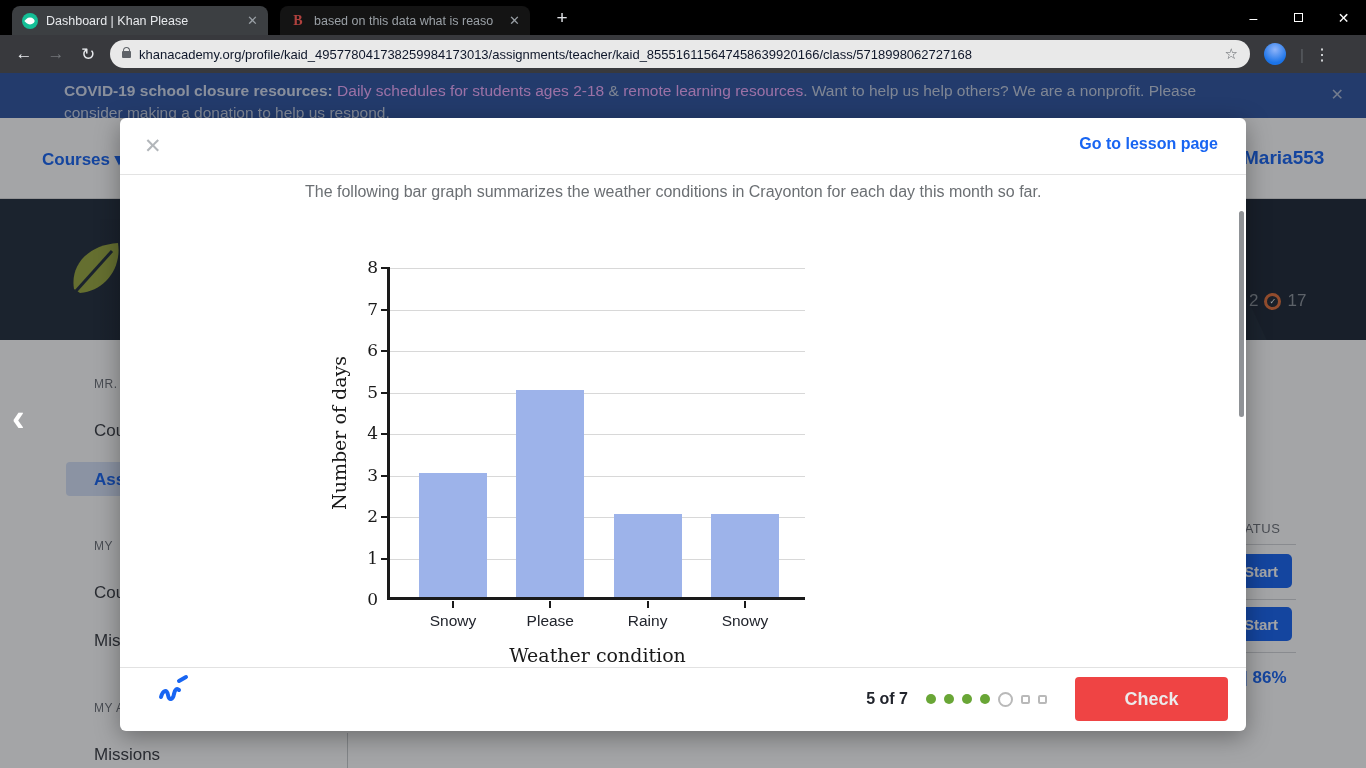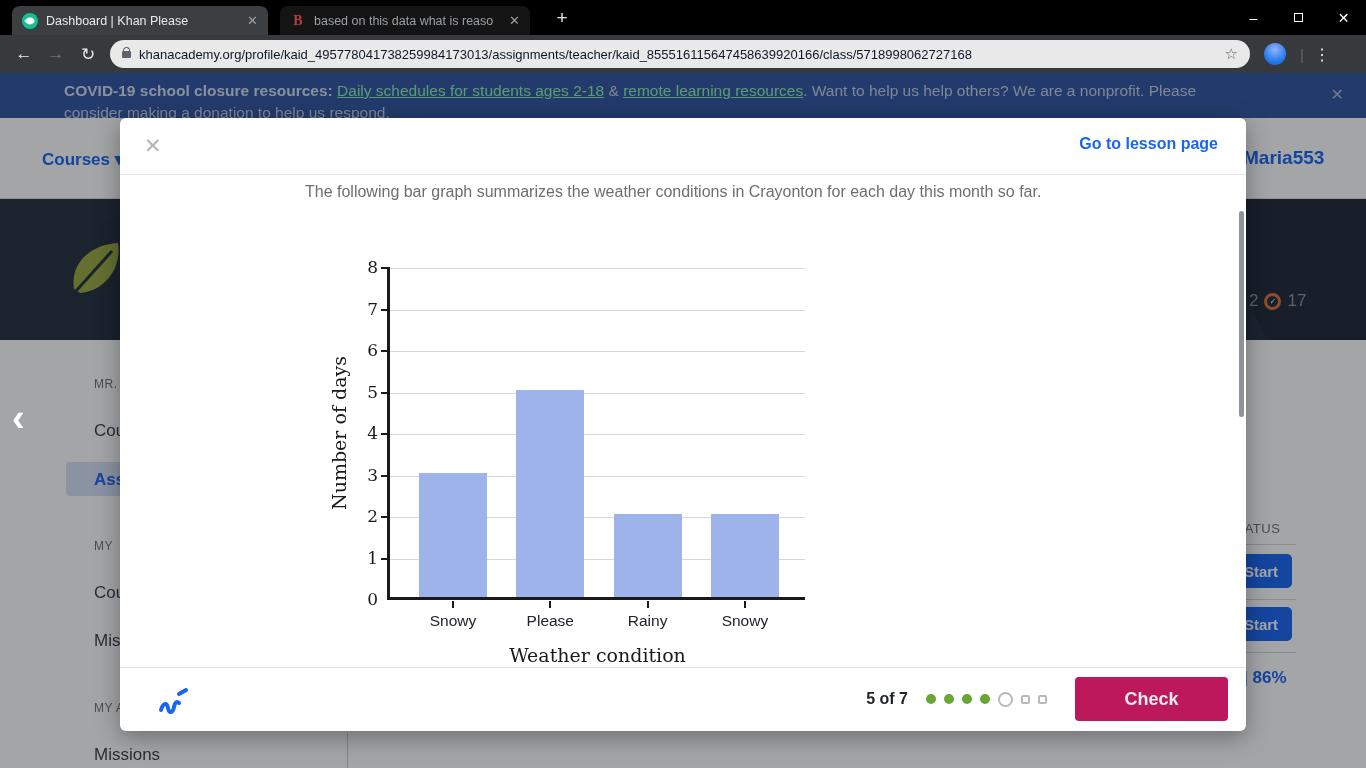--- a/index.html
+++ b/index.html
@@ -43,21 +43,21 @@
   .menu-dots { color:#e8eaed; font-size:16px; margin-right:14px; }
 
   
   .page { position:absolute; left:0; top:73px; width:1366px; height:695px; background:#fff; overflow:hidden; }
 
   .covid-banner { position:absolute; left:0; top:0; width:1366px; height:45px; background:#2f54a0;
                   color:#c3cde0; font-size:15.5px; }
   .banner-line1 { position:absolute; left:64px; top:9px; white-space:nowrap; }
   .banner-line2 { position:absolute; left:64px; top:31px; white-space:nowrap; }
   .banner-line1 b { font-weight:bold; color:#d4dced; }
-  .banner-link { text-decoration:underline; color:#86efac; }
+  .banner-link { color:#f0abfc; }
   .banner-close { position:absolute; right:22px; top:12px; color:#aebbd6; font-size:16px; }
 
   .navbar { position:absolute; left:0; top:45px; width:1366px; height:81px; background:#fff;
             border-bottom:1px solid #e0e0e0; }
   .nav-courses { position:absolute; left:42px; top:31px; color:#1865f2; font-weight:bold; font-size:17px; }
   .nav-user { position:absolute; left:1243px; top:29px; color:#1865f2; font-weight:bold; font-size:19px; }
 
   .hero { position:absolute; left:0; top:126px; width:1366px; height:141px; background:#232e3c; overflow:hidden; }
   .hero .facet1 { position:absolute; left:-40px; top:-30px; width:420px; height:260px;
                   background:linear-gradient(115deg, #28344400 49.6%, #28344466 50%); }
@@ -108,29 +108,29 @@
   .ytick-mark { position:absolute; left:-9px; width:9px; height:2px; background:#1a1a1a; }
   .bar { position:absolute; bottom:0; width:68px; }
   .xtick-mark { position:absolute; width:2px; height:7px; background:#1a1a1a; }
   .xcat-label { position:absolute; width:100px; text-align:center; color:#21242c; font-size:15.5px; }
   .ylabel { position:absolute; left:-62px; top:50%; transform:translateY(-50%) rotate(180deg);
             writing-mode:vertical-rl; color:#1a1a1a; font-family:"DejaVu Serif", serif; font-size:19px; }
   .xlabel { position:absolute; left:0; width:100%; text-align:center; color:#1a1a1a;
             font-family:"DejaVu Serif", serif; font-size:19px; }
 
   .modal-footer { position:relative; height:63px; border-top:1px solid #e2e2e2;
-                  display:flex; align-items:center; padding:0 18px 0 34px; }
+                  display:flex; padding:0 18px 0 34px; }
   .scratchpad { width:36px; height:36px; }
   .footer-right { margin-left:auto; display:flex; align-items:center; }
   .progress-label { color:#21242c; font-size:16px; font-weight:bold; margin-right:18px; }
   .dots { display:flex; align-items:center; gap:8px; margin-right:28px; }
   .dot-done { width:10px; height:10px; border-radius:50%; }
   .dot-current { width:15px; height:15px; border-radius:50%; border:2px solid #b9b9b9; background:#fff; }
   .dot-upcoming { width:9px; height:9px; border-radius:2px; border:2px solid #b9b9b9; background:#fff; }
-  .check-btn { width:153px; height:44px; background:#be185d; color:#ebebeb; border:none; border-radius:4px;
+  .check-btn { width:153px; height:44px; background:#ef4444; color:#ebebeb; border:none; border-radius:4px;
                font-size:18px; font-weight:bold; font-family:inherit; }
 </style>
 </head>
 <body>
 
 <div class="screen">
 
   <div class="tabstrip">
     <div class="tab active">
       <span class="favicon-ka">

